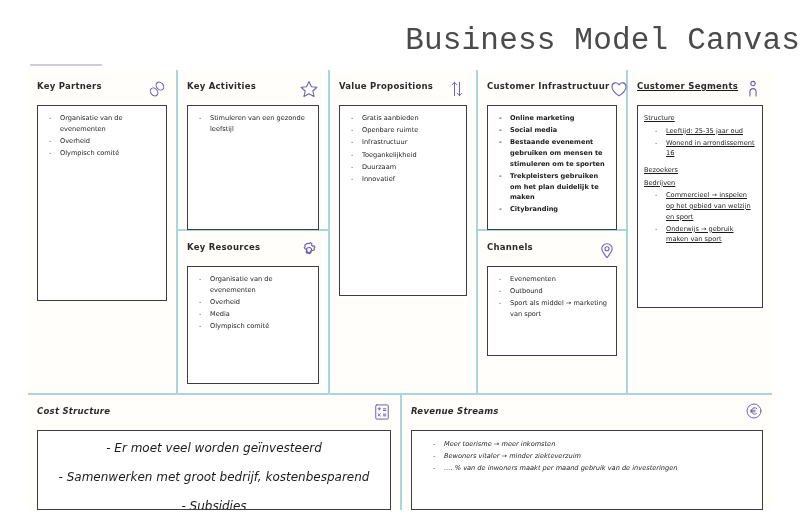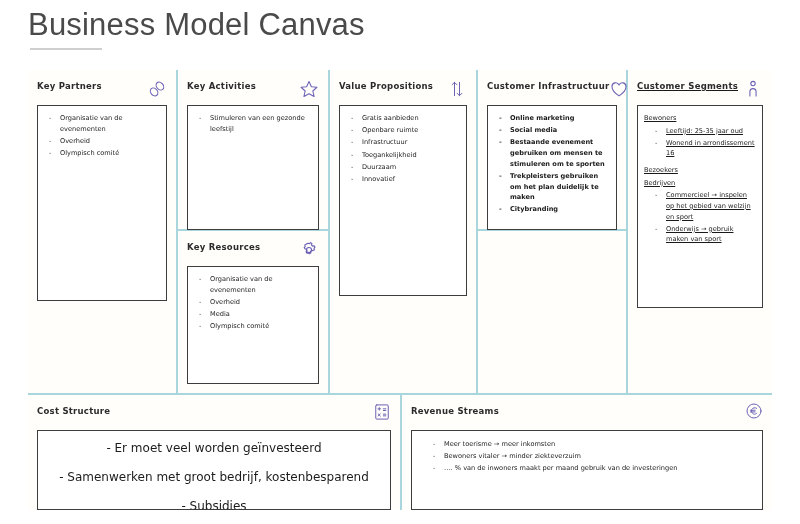--- a/index.html
+++ b/index.html
@@ -14,23 +14,24 @@
     font-family: "Liberation Sans", sans-serif;
     color: #1a1a1a;
   }
 
   
   .page-title {
     font-size: 31px;
     font-weight: 400;
     color: #4a4a4a;
     letter-spacing: 0.2px;
-    margin: 6px 0 0 28px;
+    margin: 22px 0 0 28px;
     line-height: 1.25;
-    font-family: Liberation Sans, sans-serif;
+    font-family: Liberation Mono, monospace;
+    text-align: right;
   }
   .title-rule {
     width: 72px;
     height: 2px;
     background: #cfcfcf;
     margin: 3px 0 0 30px;
   }
 
   
   .canvas {
@@ -171,20 +172,21 @@
     height: 117px;
     border-top: 2px solid #a9d5dd;
     display: flex;
   }
   .bottom-col {
     position: relative;
     box-sizing: border-box;
     height: 115px;
     padding: 9px 9px 16px 9px;
     border-right: 2px solid #a9d5dd;
+    font-style: italic;
   }
   .bottom-col:last-child { border-right: none; }
   .col-cost { width: 374px; }
   .col-rev  { width: 370px; }
 
   .note-cost { height: 80px; padding: 8px 8px 0 8px; }
   .note-rev  { height: 80px; padding: 8px 8px 0 8px; }
 
   .icon-box-cost {
     position: absolute;
@@ -309,37 +311,55 @@
           <ul class="bul">
             <li>Online marketing</li>
             <li>Social media</li>
             <li>Bestaande evenement gebruiken om mensen te stimuleren om te sporten</li>
             <li>Trekpleisters gebruiken om het plan duidelijk te maken</li>
             <li>Citybranding</li>
           </ul>
         </div>
       </div>
 
+      <div class="cell cell-half-b">
+        <div class="cell-head">
+          <div class="cell-title">Channels</div>
+          <span class="cell-icon">
+            <svg viewBox="0 0 24 24" fill="none" stroke="currentColor" stroke-width="1.3" stroke-linejoin="round">
+              <path d="M12 21.2c3.6-4.4 6.2-7.4 6.2-10.6A6.2 6.2 0 0 0 5.8 10.6c0 3.2 2.6 6.2 6.2 10.6z"></path>
+              <circle cx="12" cy="10.4" r="2.4"></circle>
+            </svg>
+          </span>
+        </div>
+        <div class="note note-ch">
+          <ul class="bul">
+            <li>Evenementen</li>
+            <li>Outbound</li>
+            <li>Sport als middel → marketing van sport</li>
+          </ul>
+        </div>
+      </div>
 
     </div>
 
     <div class="col col-cs">
       <div class="cell cell-full">
         <div class="cell-head">
           <div class="cell-title">Customer Segments</div>
           <span class="cell-icon">
             <svg viewBox="0 0 24 24" fill="none" stroke="currentColor" stroke-width="1.3" stroke-linecap="round" stroke-linejoin="round">
               <circle cx="12" cy="5.4" r="2.6"></circle>
               <path d="M8.3 20.4v-5.2a3.7 3.7 0 0 1 7.4 0v5.2"></path>
             </svg>
           </span>
         </div>
         <div class="note note-seg">
 
-          <div class="seg-group">Bewoners</div>
+          <div class="seg-group">Structure</div>
           <ul class="bul">
             <li>Leeftijd: 25-35 jaar oud</li>
             <li>Wonend in arrondissement 16</li>
           </ul>
 
           <div class="seg-group">Bezoekers</div>
 
           <div class="seg-group">Bedrijven</div>
           <ul class="bul">
             <li>Commercieel → inspelen op het gebied van welzijn en sport</li>

